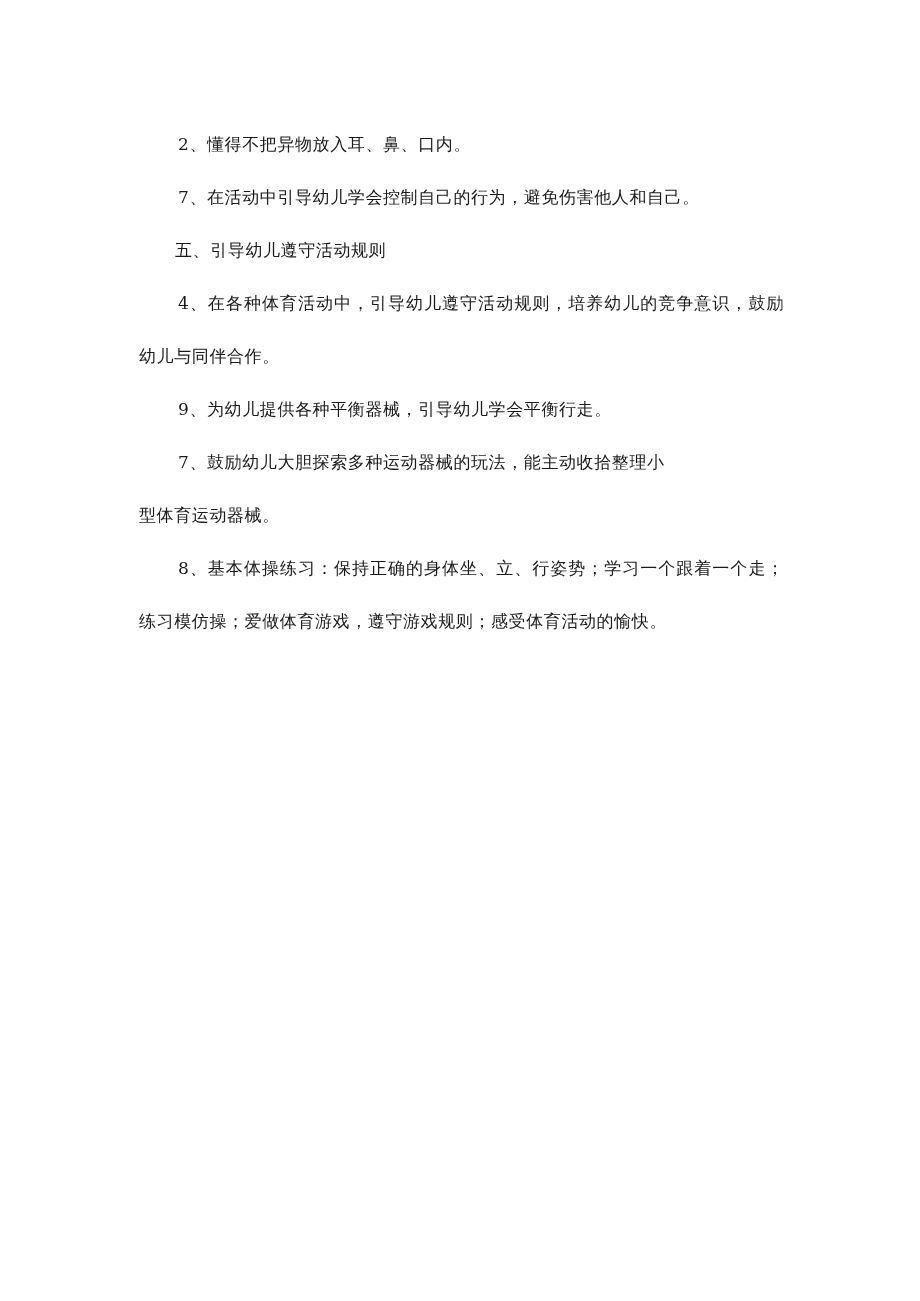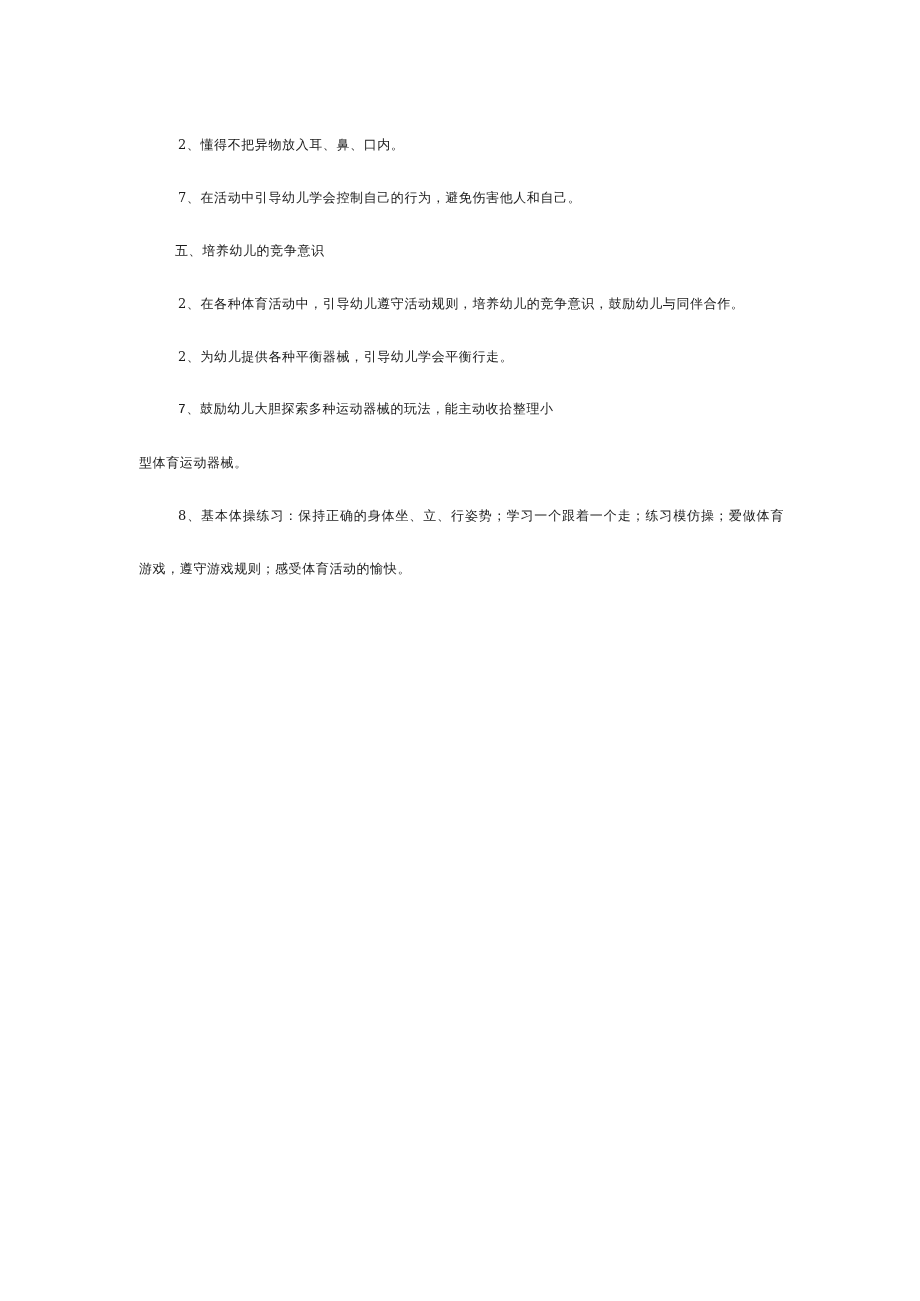--- a/index.html
+++ b/index.html
@@ -15,42 +15,41 @@
     font-family: "DejaVu Serif", "Liberation Serif", serif;
     color: #1a1a1a;
   }
   .page {
     position: absolute;
     left: 139px;
     top: 118px;
     width: 645px;
   }
   .para {
-    font-size: 13px;
+    font-size: 17px;
     line-height: 53px;
     margin: 0;
     text-indent: 39px;
     letter-spacing: 0.6px;
     text-align: justify;
     white-space: normal;
     word-break: break-all;
   }
   .para.heading {
     text-indent: 36px;
   }
   .para.short-break {
     width: 620px;
-    font-family: Liberation Mono, monospace;
   }
 </style>
 </head>
 <body>
 
 <div class="page">
   <p class="para">2、懂得不把异物放入耳、鼻、口内。</p>
   <p class="para">7、在活动中引导幼儿学会控制自己的行为，避免伤害他人和自己。</p>
-  <p class="para heading">五、培养幼儿的竞争意识</p>
-  <p class="para">2、在各种体育活动中，引导幼儿遵守活动规则，培养幼儿的竞争意识，鼓励幼儿与同伴合作。</p>
-  <p class="para">2、为幼儿提供各种平衡器械，引导幼儿学会平衡行走。</p>
+  <p class="para heading">五、引导幼儿遵守活动规则</p>
+  <p class="para">4、在各种体育活动中，引导幼儿遵守活动规则，培养幼儿的竞争意识，鼓励幼儿与同伴合作。</p>
+  <p class="para">9、为幼儿提供各种平衡器械，引导幼儿学会平衡行走。</p>
   <p class="para short-break">7、鼓励幼儿大胆探索多种运动器械的玩法，能主动收拾整理小</p>
   <p class="para" style="text-indent:0">型体育运动器械。</p>
   <p class="para">8、基本体操练习：保持正确的身体坐、立、行姿势；学习一个跟着一个走；练习模仿操；爱做体育游戏，遵守游戏规则；感受体育活动的愉快。</p>
 </div>
 
 </body></html>

